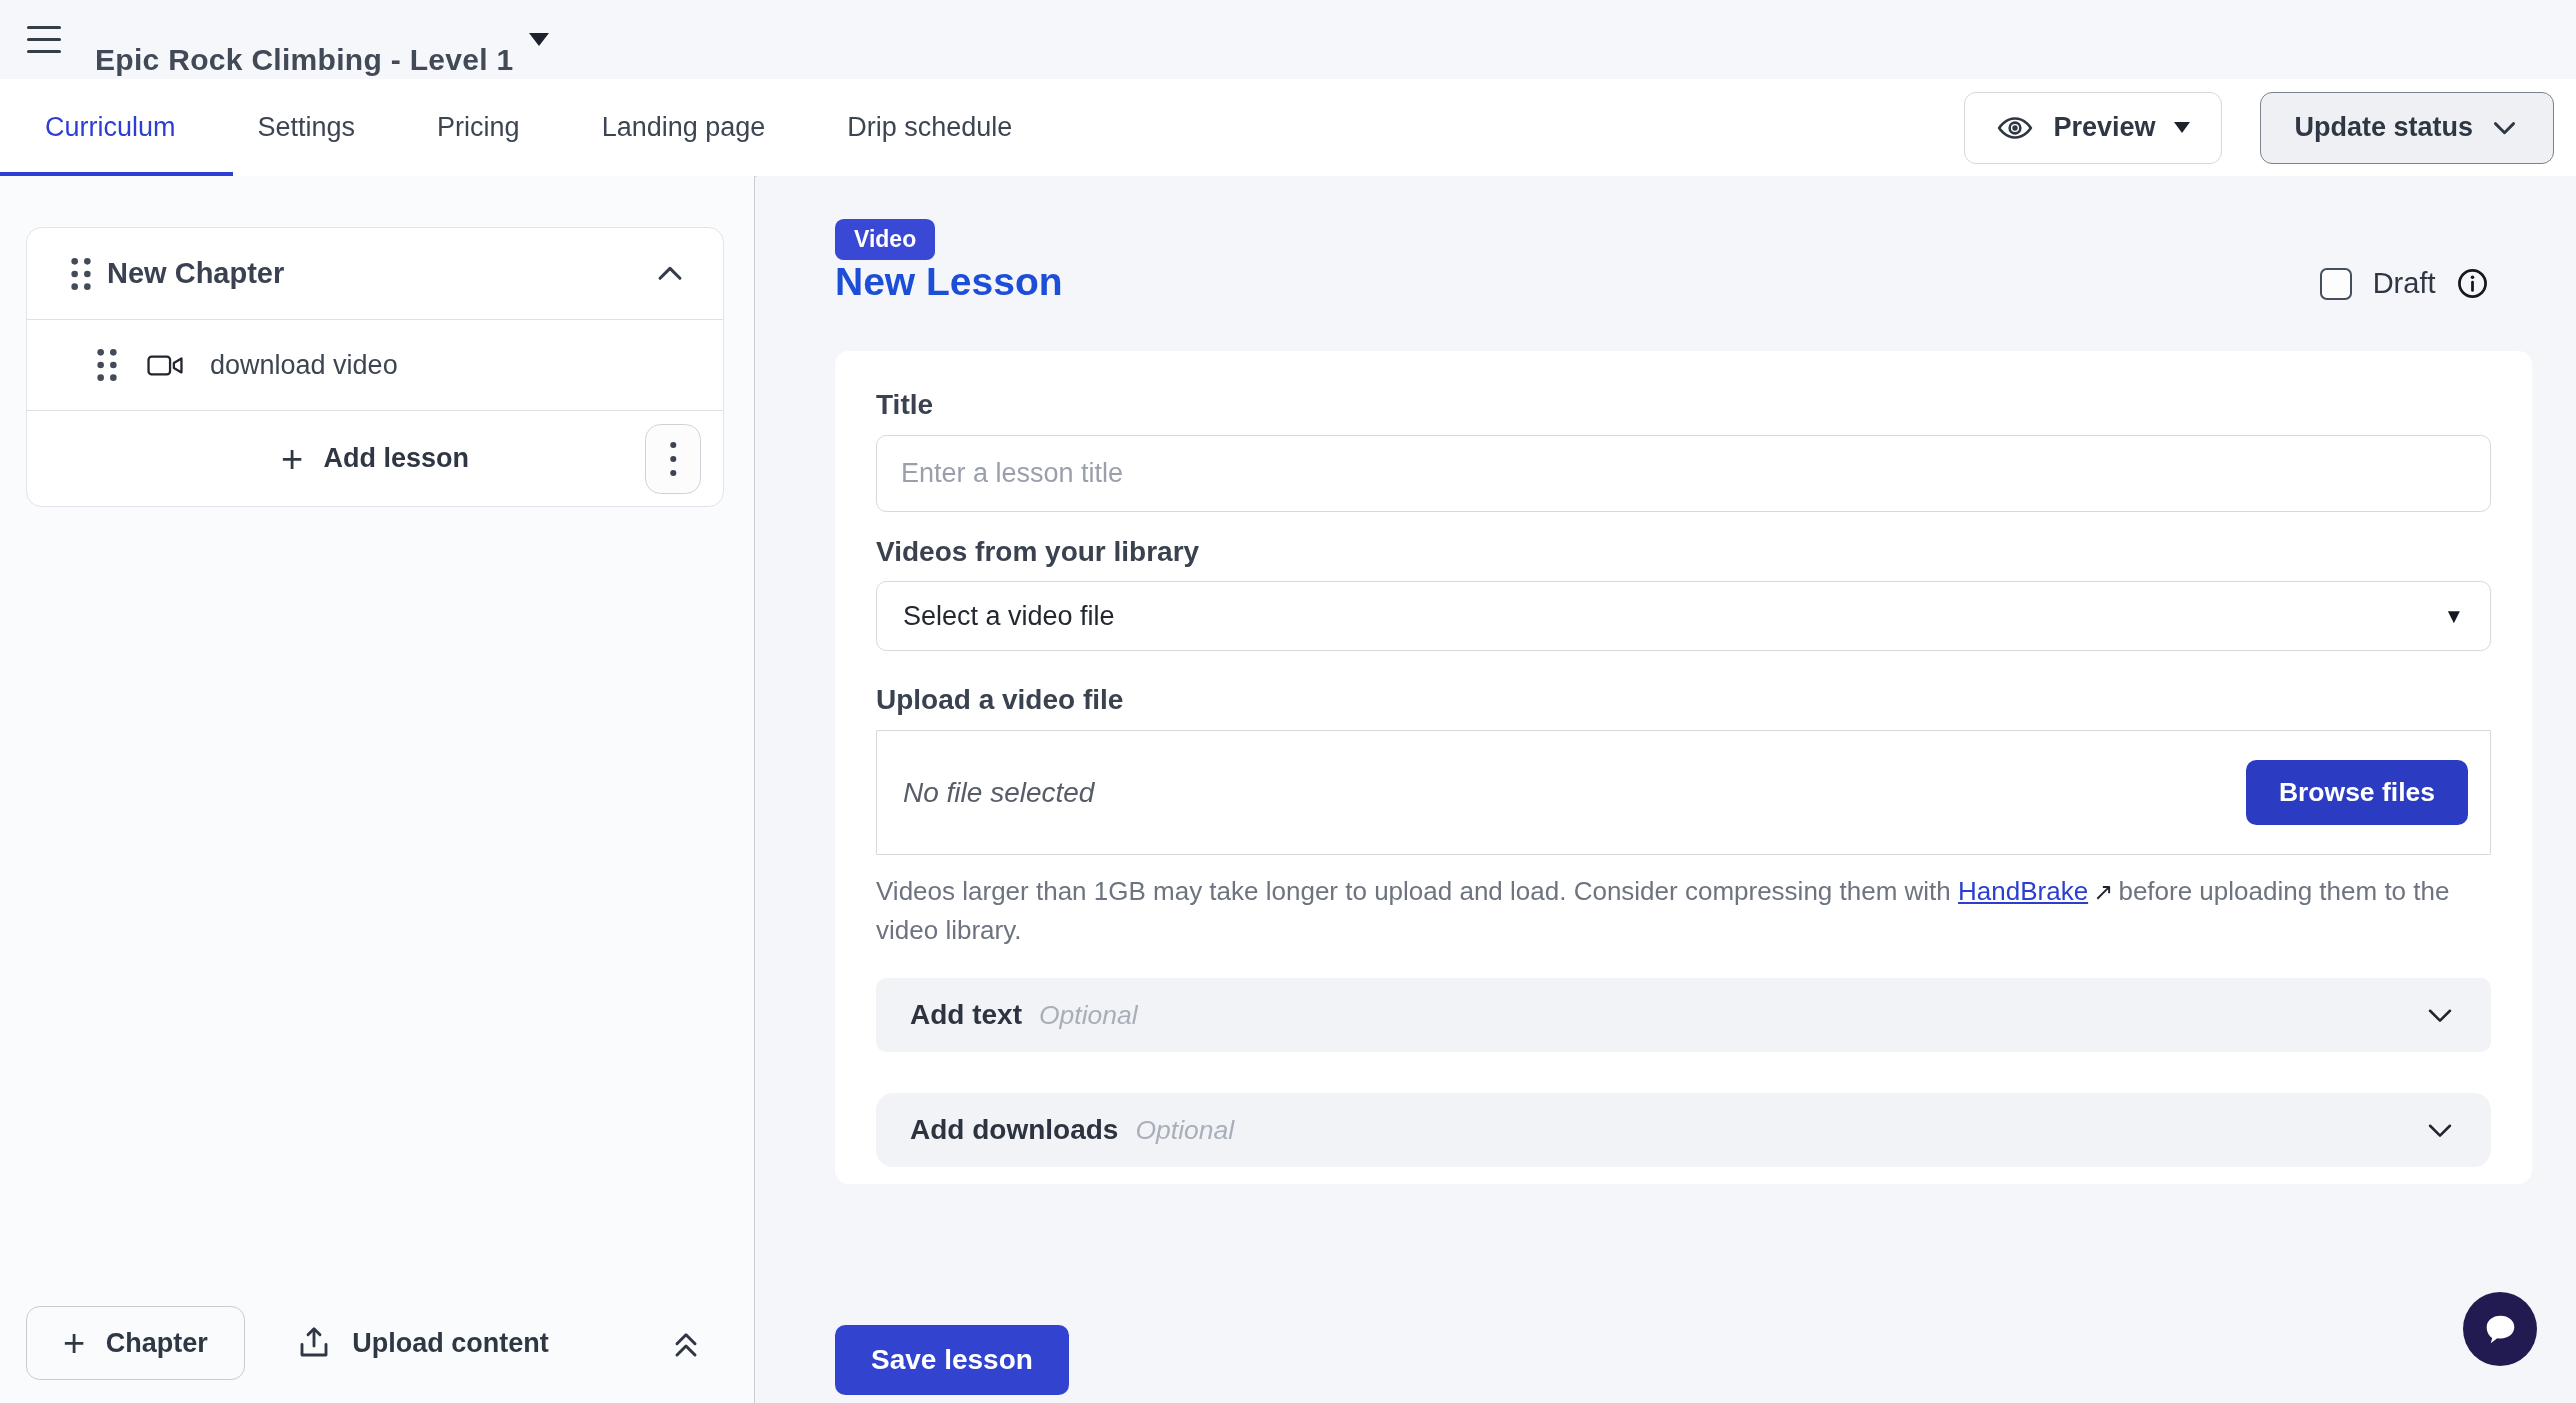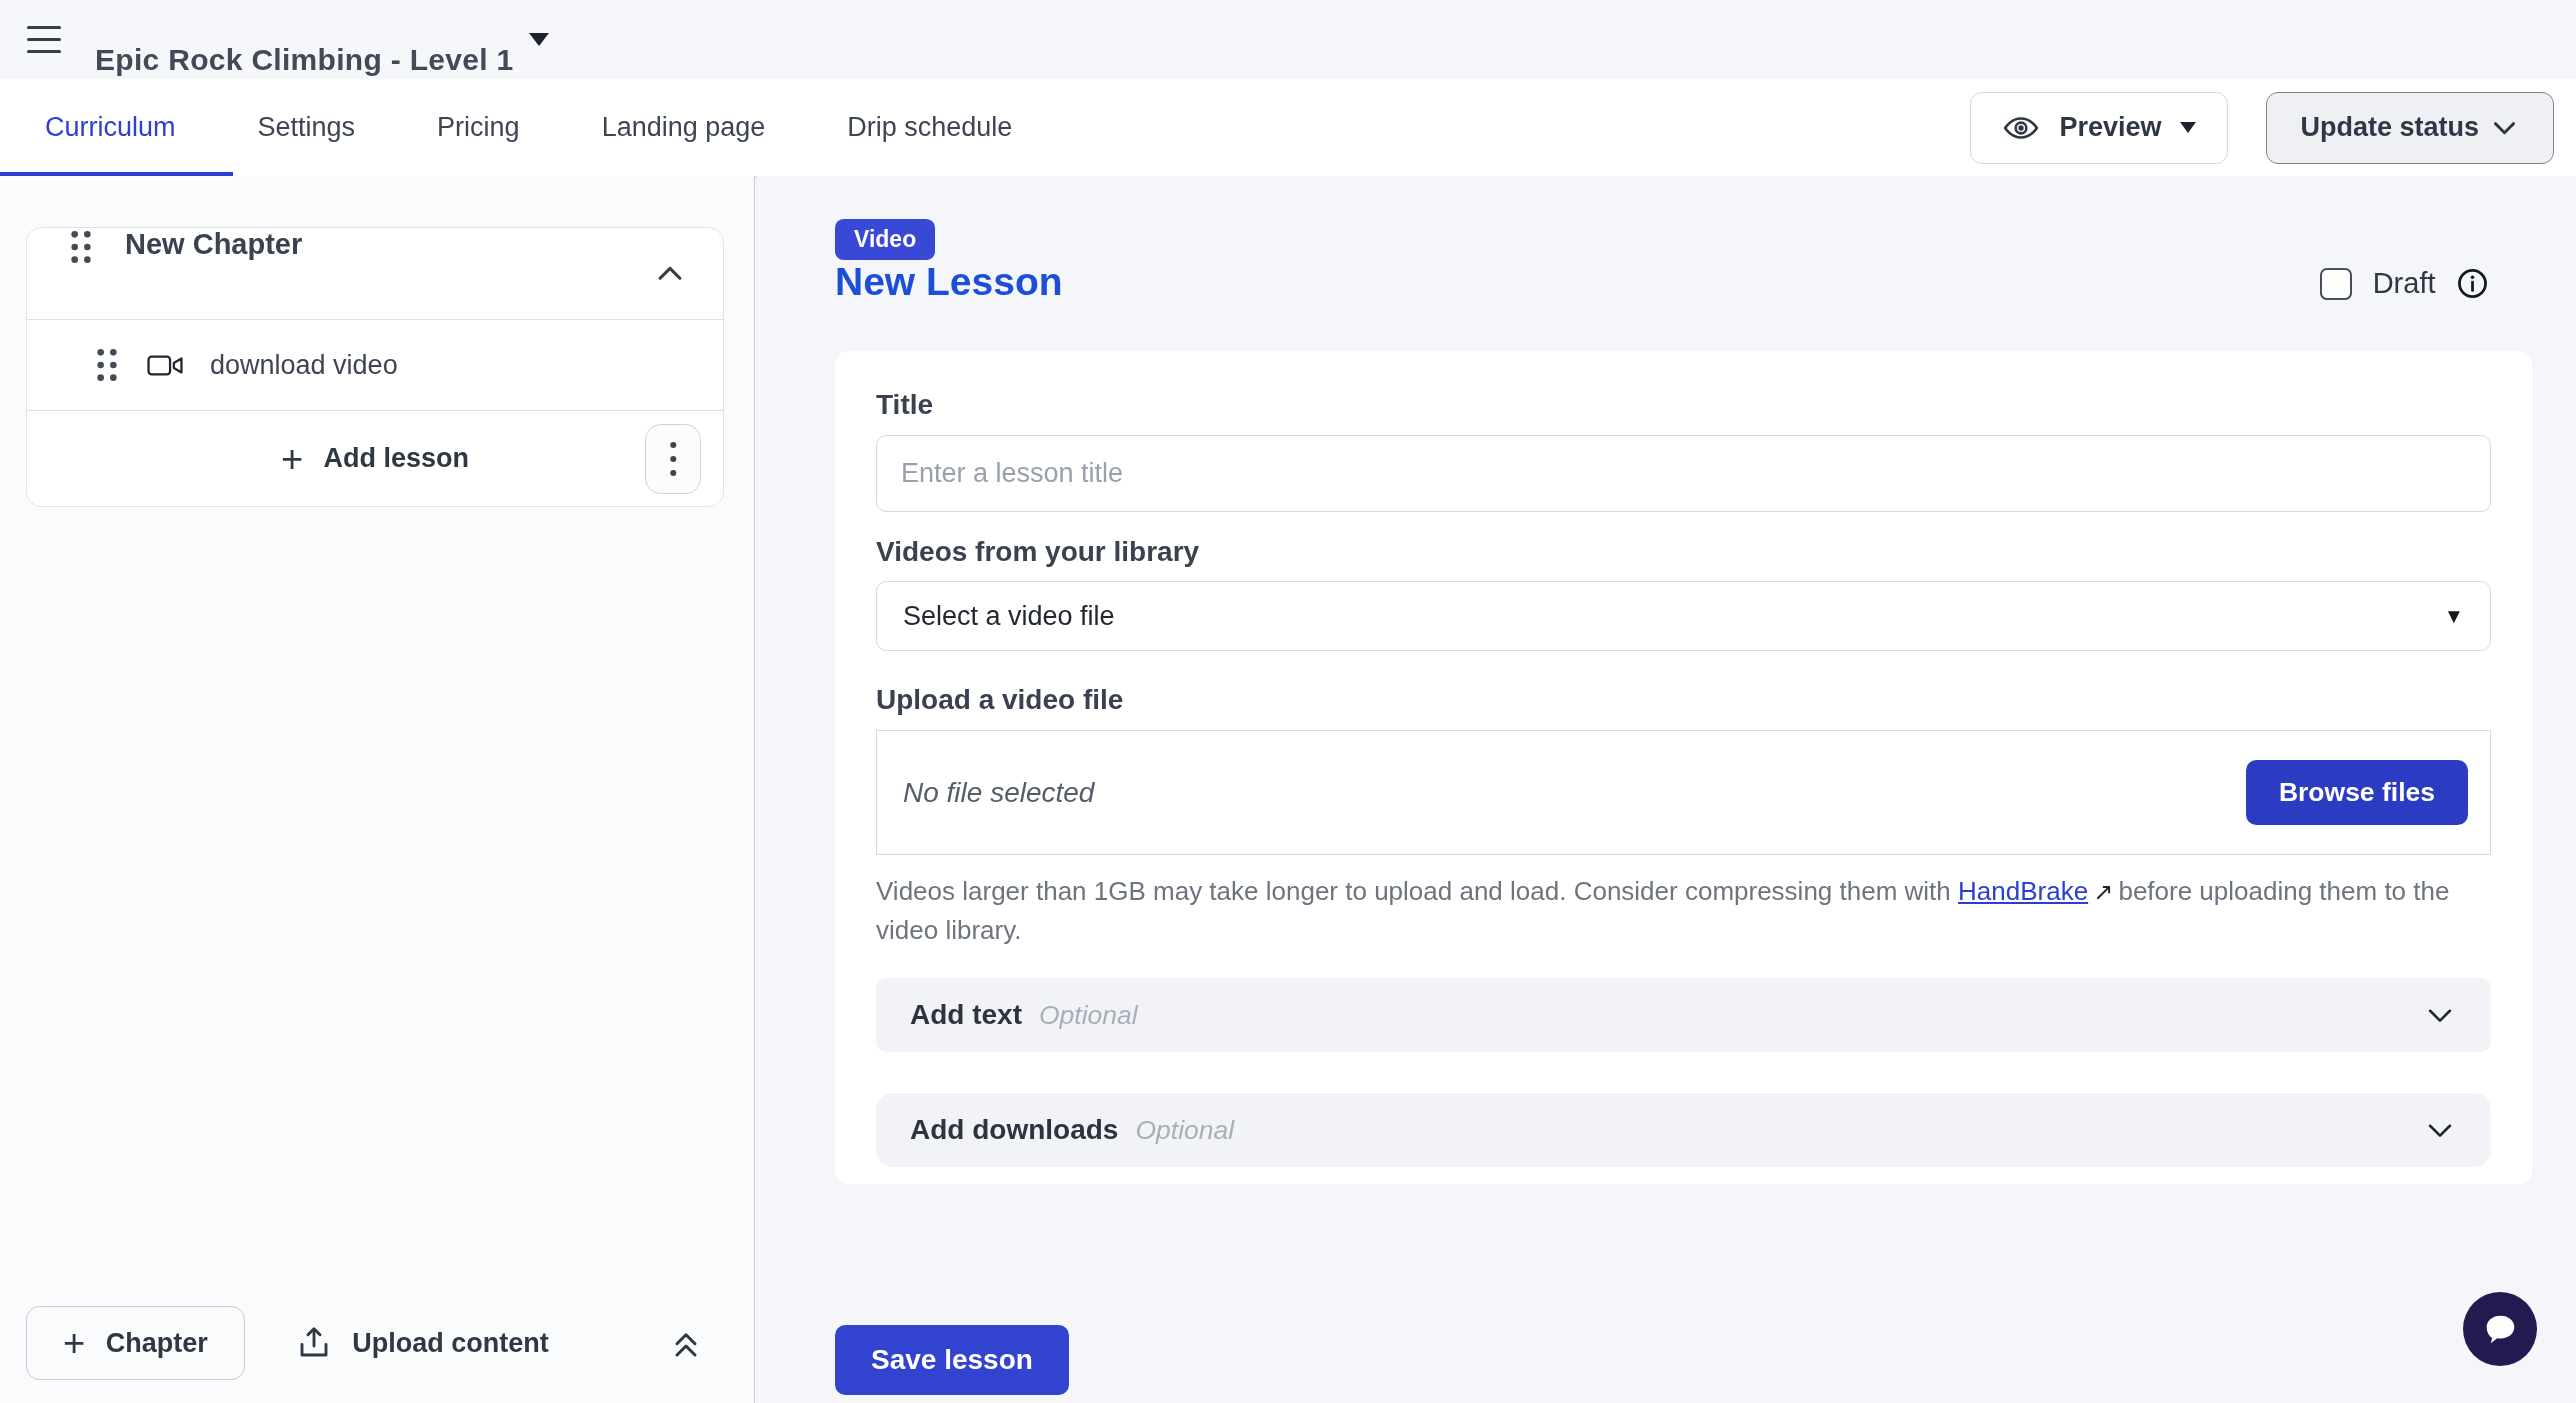--- a/index.html
+++ b/index.html
@@ -26,31 +26,31 @@
   .tabbar { position:absolute; top:79px; left:0; right:0; height:98px; background:#ffffff;
     border-bottom:1.7px solid #dbdee3; display:flex; align-items:center; padding-left:45px; }
   .tab { font-size:27px; color:#3e4552; margin-right:82px; cursor:pointer; white-space:nowrap; }
   .tab.active { color:#2c3fd2; }
   .active-underline { position:absolute; left:0; bottom:-1.7px; width:233px; height:6px; background:#2c3fd2; }
   .topbar-actions { margin-left:auto; display:flex; align-items:center; gap:38px; padding-right:22px; }
   .btn-preview { height:72px; background:#ffffff; border:1.7px solid #d5d8dd; border-radius:12px;
     display:flex; align-items:center; gap:19px; padding:0 31px; font-size:27px; font-weight:600;
     color:#2f3744; cursor:pointer; }
   .btn-update { height:72px; background:#eef0f4; border:1.7px solid #7b828e; border-radius:12px;
-    display:flex; align-items:center; gap:10px; padding:0 33px; font-size:27px; font-weight:600;
+    display:flex; align-items:center; gap:16px; padding:0 33px; font-size:27px; font-weight:600;
     color:#2f3744; cursor:pointer; }
   .mini-caret { width:0; height:0; border-left:8.6px solid transparent; border-right:8.6px solid transparent;
     border-top:11px solid #1d222c; }
 
   
   .sidebar { position:absolute; top:176px; left:0; width:755px; bottom:0;
     background:#fafbfd; border-right:1.7px solid #c9cdd3; }
   .chapter-card { position:absolute; top:51px; left:26px; width:698px; background:#ffffff;
     border:1.7px solid #e0e3e8; border-radius:15.4px; overflow:hidden; }
-  .chapter-header { height:91px; display:flex; padding:0 36px 0 41px; gap:31px; }
+  .chapter-header { height:91px; display:flex; align-items:center; padding:0 36px 0 41px; gap:13px; }
   .chapter-title { font-size:29px; font-weight:600; color:#3a4150; }
   .icon-right { margin-left:auto; display:flex; align-items:center; cursor:pointer; }
   .lesson-row { border-top:1.7px solid #dde0e5; height:91px; display:flex; align-items:center;
     padding-left:67px; gap:26px; font-size:27px; color:#3e4552; cursor:pointer; }
   .addlesson-row { border-top:1.7px solid #dde0e5; height:96px; display:flex; align-items:center;
     justify-content:center; gap:20.5px; position:relative; font-size:27px; font-weight:600;
     color:#2f3744; cursor:pointer; }
   .kebab-btn { position:absolute; right:22px; top:50%; transform:translateY(-50%); width:56px;
     height:70px; border:1.7px solid #ced2d8; border-radius:15.4px; background:#fcfcfd;
     display:flex; align-items:center; justify-content:center; cursor:pointer; }

